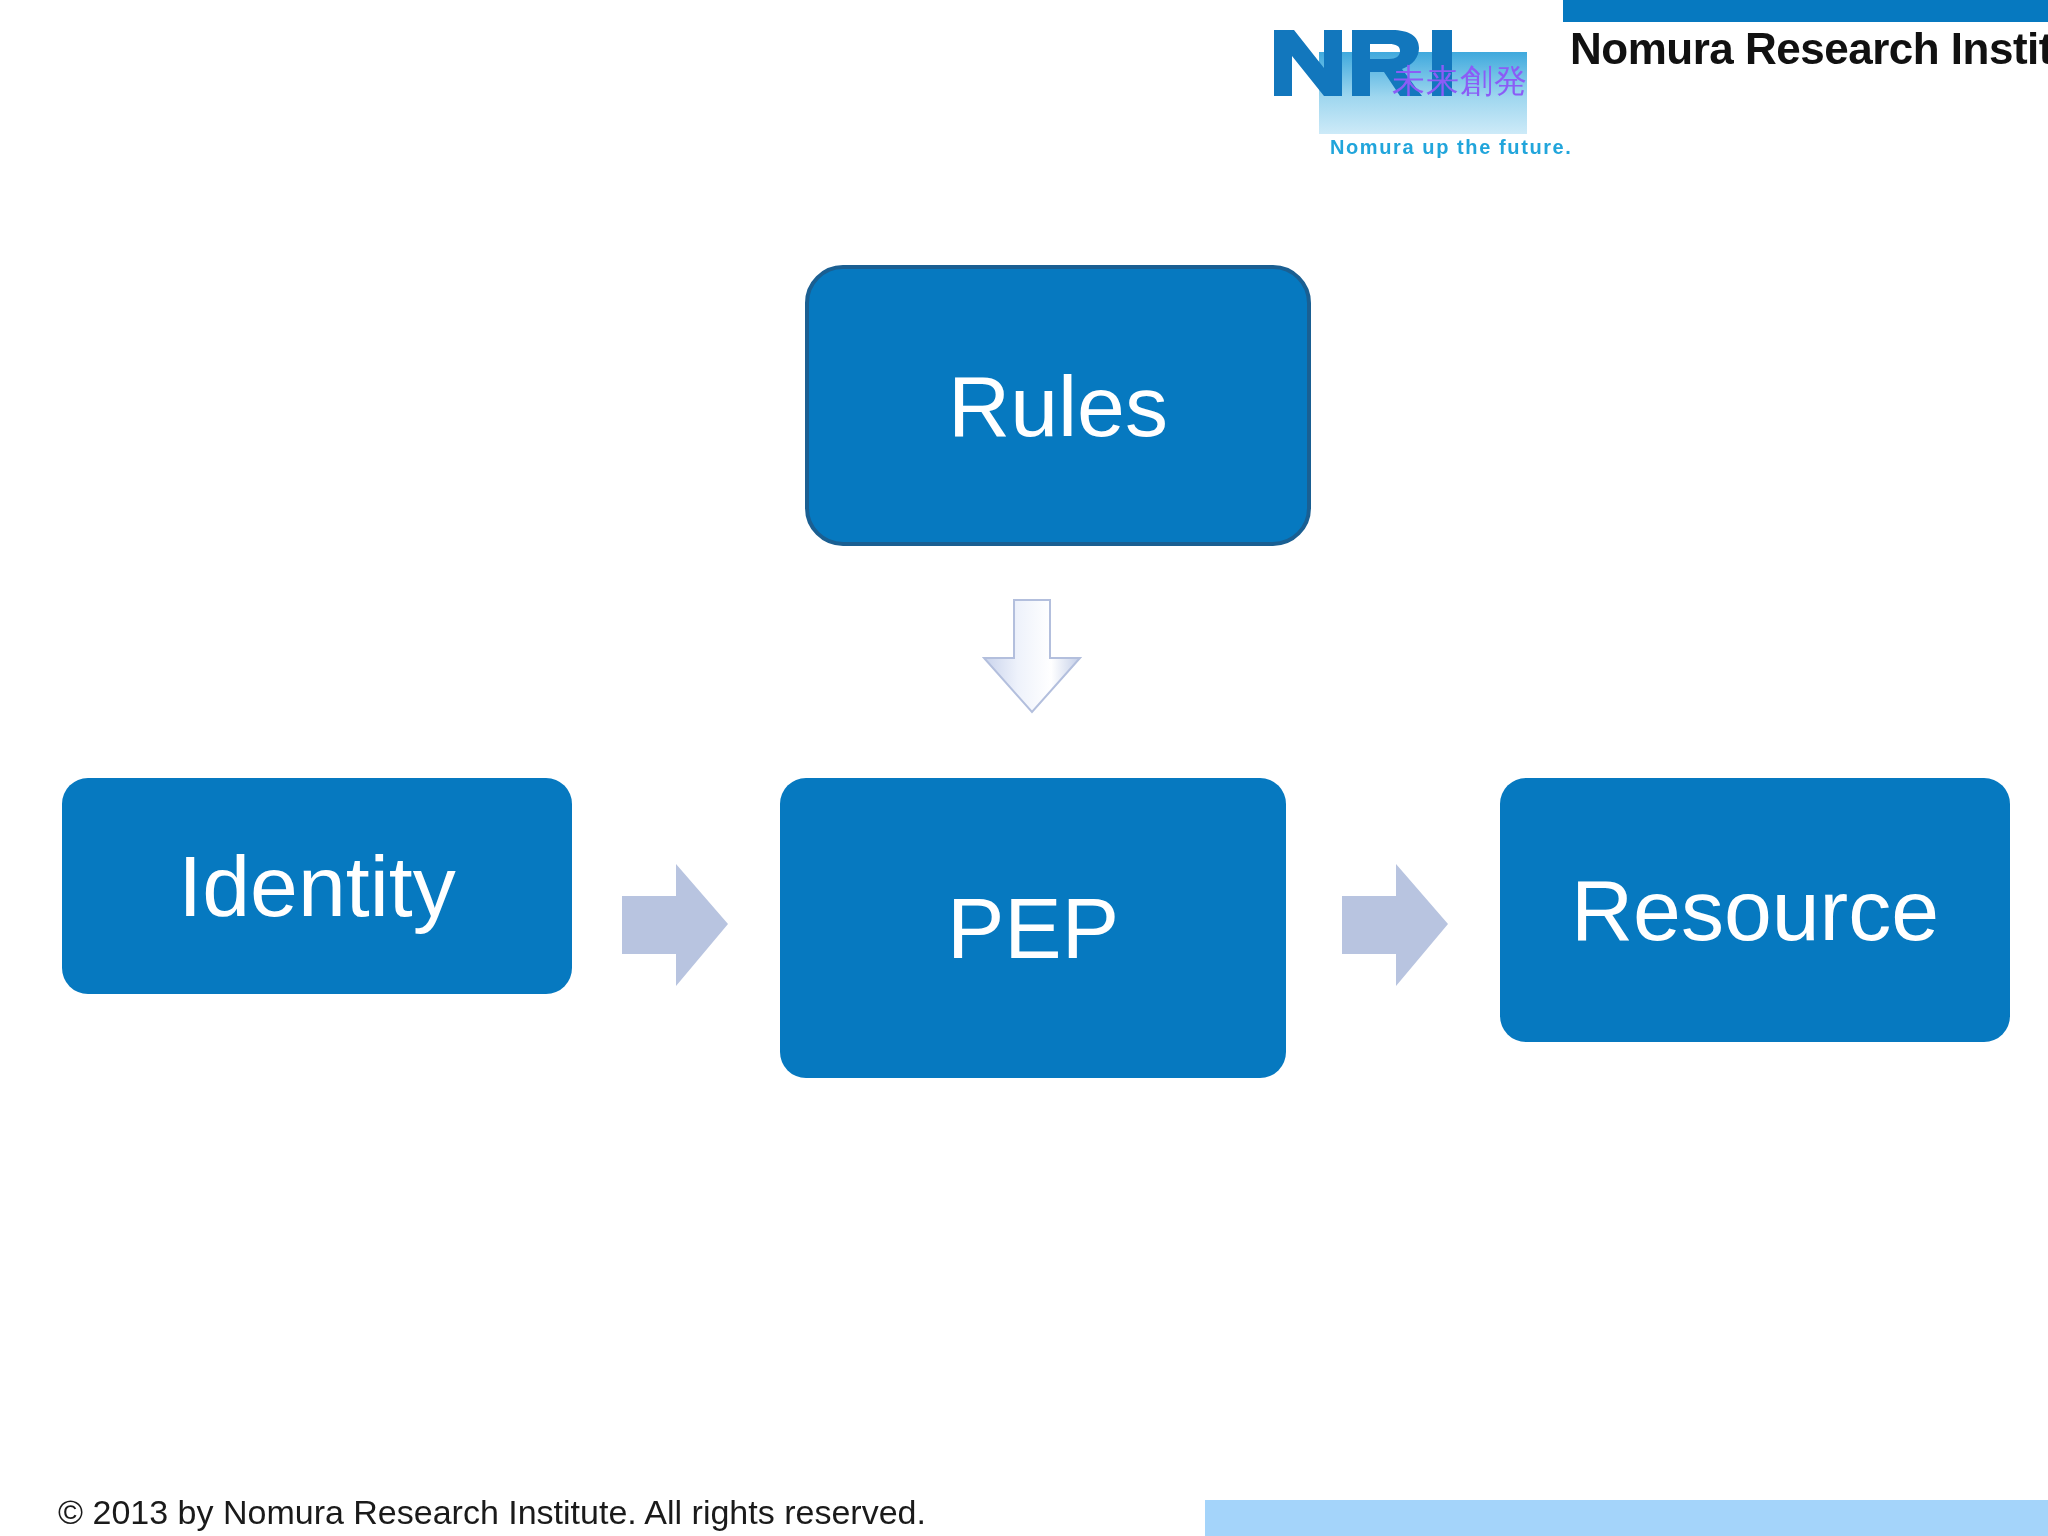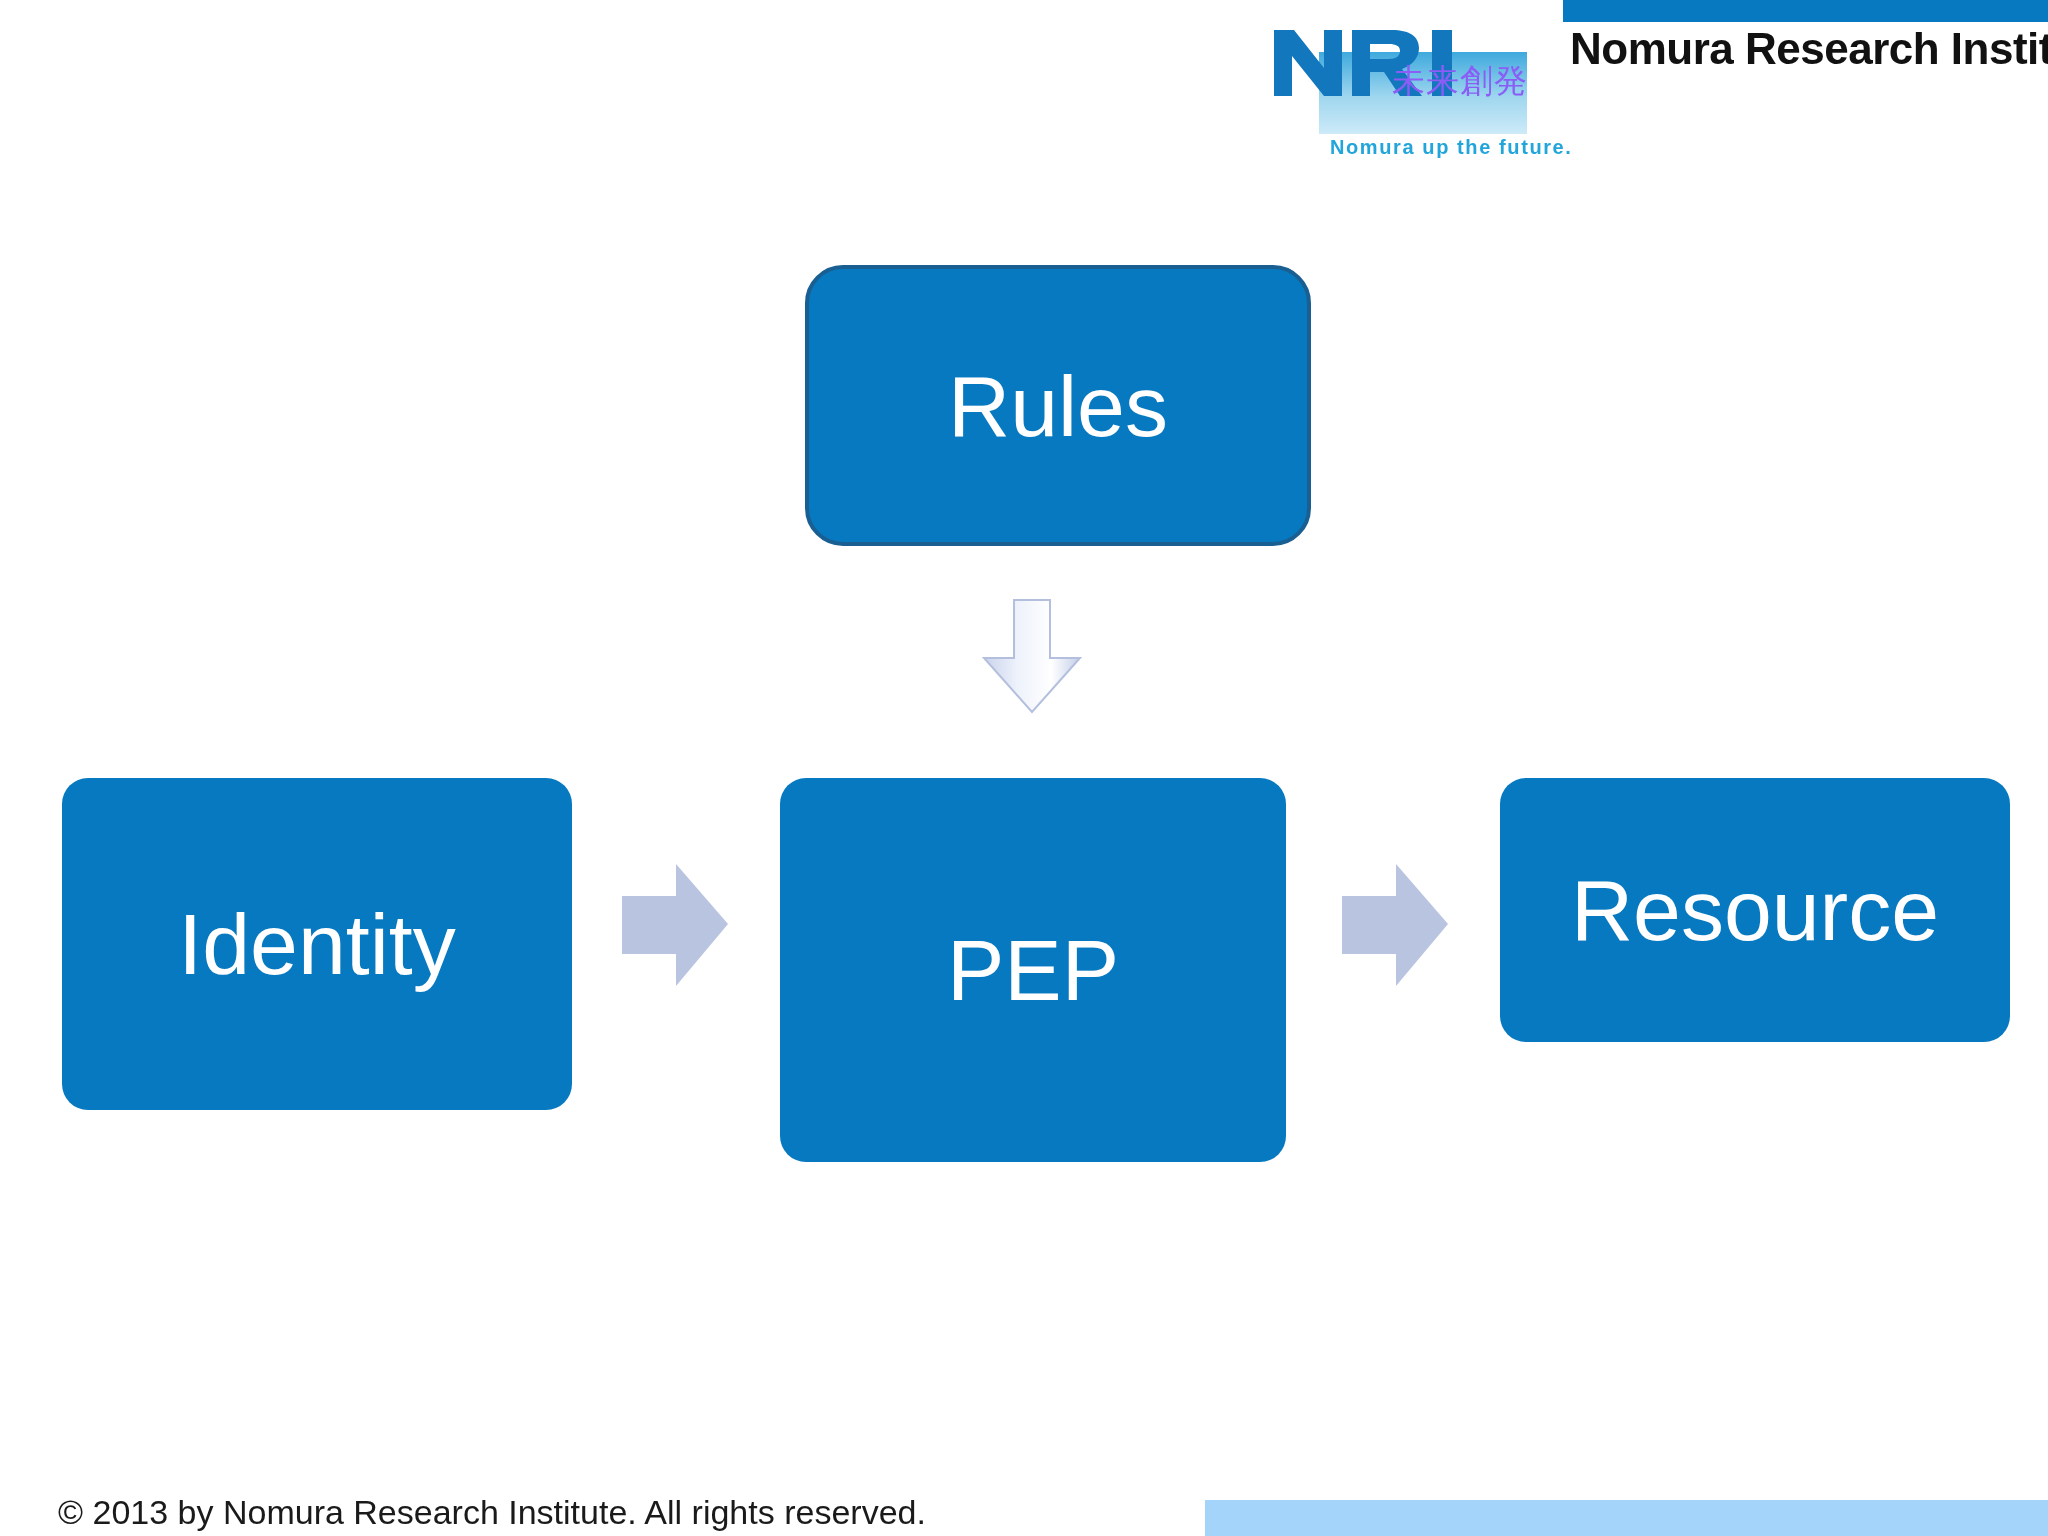--- a/index.html
+++ b/index.html
@@ -95,22 +95,22 @@
     line-height: 1;
   }
   .node.outlined {
     border: 4px solid #1a5f92;
     border-radius: 38px;
     box-sizing: border-box;
     margin-left: 40px;
   }
 
   #node-rules  { left: 765px;  top: 265px;  width: 506px; height: 281px; }
-  #node-identity { left: 62px;  top: 778px; width: 510px; height: 332px; }
-  #node-pep      { left: 780px; top: 778px; width: 506px; height: 384px; }
+  #node-identity { left: 62px;  top: 778px; width: 510px; height: 216px; }
+  #node-pep      { left: 780px; top: 778px; width: 506px; height: 300px; }
   #node-resource { left: 1500px; top: 778px; width: 510px; height: 264px; }
 
   
   .arrow-right {
     position: absolute;
     top: 862px;
     width: 114px;
     height: 126px;
   }
   #arrow-identity-pep { left: 618px; }

